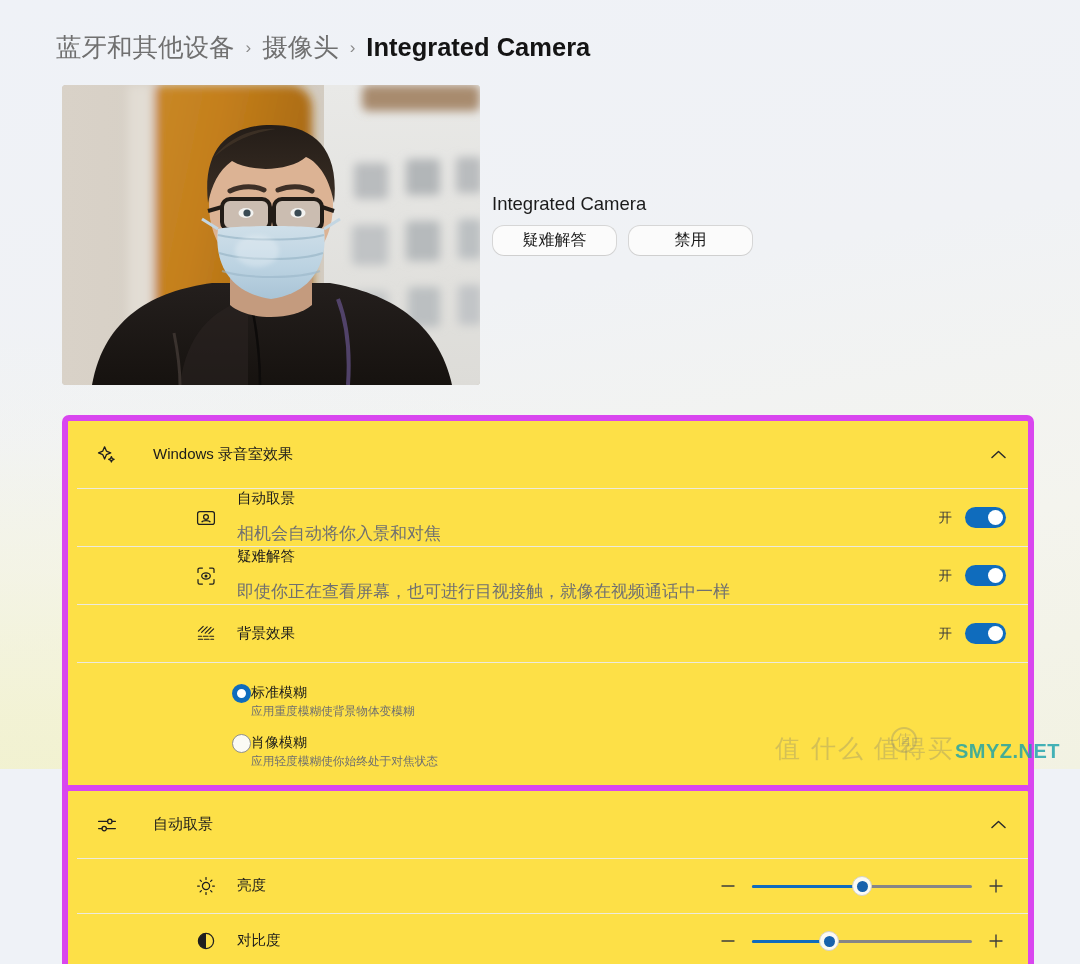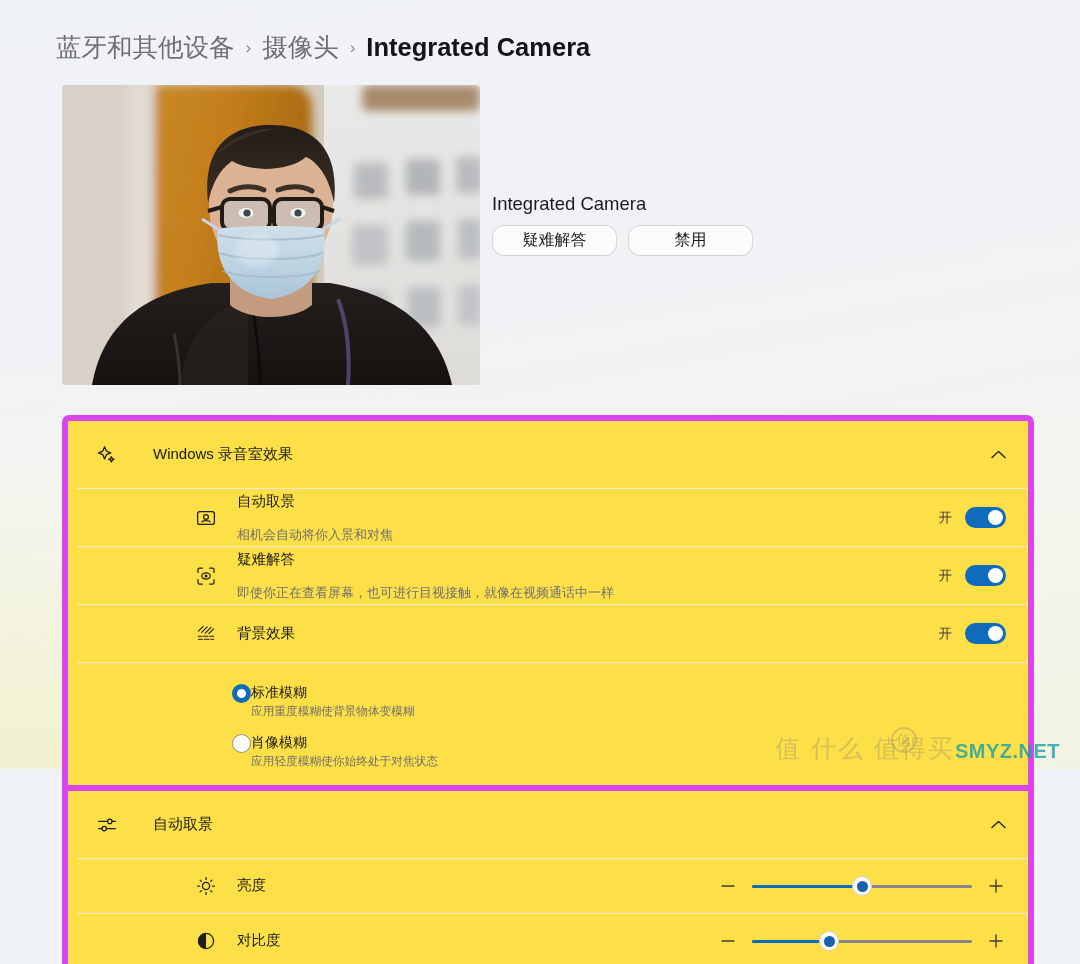--- a/index.html
+++ b/index.html
@@ -148,21 +148,21 @@
     left: 118px;
     width: 22px;
     height: 22px;
     display: flex;
     align-items: center;
     justify-content: center;
     color: #1f1f1f;
   }
   .row .row-text { margin-left: 48px; }
   .row .row-title { font-size: 14.5px; color: #1b1b1b; line-height: 1.35; }
-  .row .row-sub { font-size: 13px; color: #707070; margin-top: 14px; line-height: 1.35; }
+  .row .row-sub { font-size: 17px; color: #707070; margin-top: 14px; line-height: 1.35; }
   .row .row-right {
     margin-left: auto;
     display: flex;
     align-items: center;
     gap: 13px;
   }
   .toggle-label { font-size: 13.5px; color: #3a3a3a; }
 
   
   .switch {

